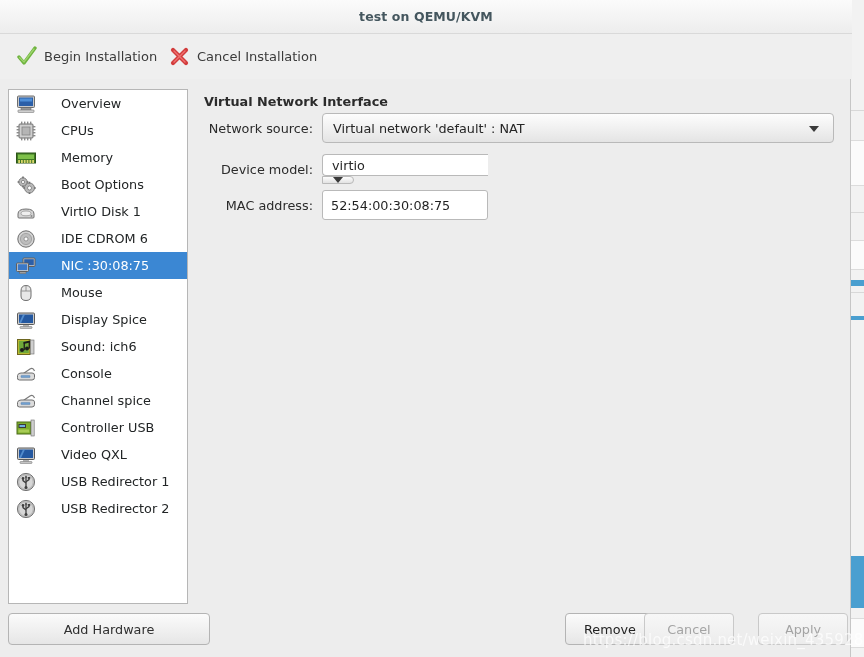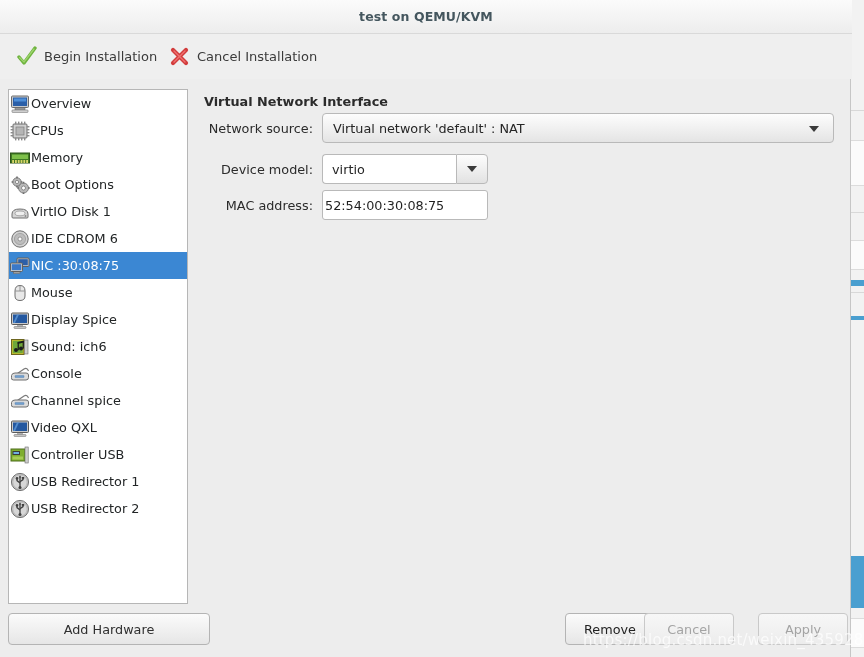--- a/index.html
+++ b/index.html
@@ -54,21 +54,21 @@
 
   
   #sidebar {
     position: absolute; left: 8px; top: 89px; width: 180px; height: 515px;
     background: #ffffff;
     border: 1px solid #b6b6b6;
     overflow: hidden;
   }
   .hw-row {
     height: 27px; display: flex; align-items: center;
-    gap: 0;
+    padding-left: 6px; gap: 24px;
     cursor: default;
   }
   .hw-row.selected { background: #3b87d3; }
   .hw-row.selected .hw-label { color: #ffffff; }
   .hw-label { font-size: 12.8px; color: #222526; white-space: nowrap; }
   .hw-ico { width: 22px; height: 22px; flex: 0 0 22px; display: block; }
 
   
   #add-hw {
     position: absolute; left: 8px; top: 613px; width: 202px; height: 32px;
@@ -93,40 +93,40 @@
 
   .combo-wide {
     width: 512px; height: 30px;
     background: linear-gradient(to bottom, #fdfdfd 0%, #e4e4e4 100%);
     border: 1px solid #b9b9b9; border-radius: 4px;
     display: flex; align-items: center; position: relative; cursor: default;
   }
   .combo-wide .cv { padding-left: 10px; font-size: 12.8px; color: #262626; }
 
   .combo-split {
-    width: 166px; height: 30px; display: flex; position: relative; cursor: default;
+    width: 166px; height: 30px; display: flex; position: relative; cursor: default; flex-direction: column;
   }
   .combo-split .entry {
     flex: 1; background: #ffffff;
     border: 1px solid #b9b9b9; border-right: none;
     border-radius: 4px 0 0 4px;
     display: flex; align-items: center; padding-left: 9px;
     font-size: 12.8px; color: #262626;
   }
   .combo-split .arrowbtn {
     width: 32px;
     background: linear-gradient(to bottom, #fdfdfd 0%, #e2e2e2 100%);
     border: 1px solid #b9b9b9; border-radius: 0 4px 4px 0;
     display: flex; align-items: center; justify-content: center;
   }
 
   .entry-box {
     width: 166px; height: 30px; background: #ffffff;
     border: 1px solid #b9b9b9; border-radius: 3px;
-    display: flex; align-items: center; padding-left: 2px;
+    display: flex; align-items: center; padding-left: 8px;
     font-size: 12.8px; color: #1f1f1f; cursor: text;
   }
 
   .caret { width: 0; height: 0; border-left: 5px solid transparent; border-right: 5px solid transparent; border-top: 6px solid #3a3a3a; }
   .caret-wide { position: absolute; right: 14px; top: 12px; }
 
   
   .btm-btn {
     position: absolute; top: 613px; height: 32px; width: 90px;
     border: 1px solid #b4b4b4; border-radius: 4px;
@@ -317,37 +317,37 @@
     <div class="hw-row">
       <span class="hw-ico"><svg width="22" height="22" viewBox="0 0 22 22">
       <path d="M2.5 14.5 L15 6 Q17.5 4.5 19 7 L19.5 8" fill="none" stroke="#7a7a7a" stroke-width="1.2"></path>
       <path d="M2.5 14.5 Q2 17 4.5 17 L17 17 Q19.5 17 19.5 14.5 L19.5 12 Q19.5 10 17 10 L6 10 Q3 10 2.5 12.5 Z" fill="#dcdcdc" stroke="#6e6e6e"></path>
       <rect x="6" y="12.4" width="9" height="2.2" rx=".5" fill="#6f9fd0" stroke="#5a7fa8" stroke-width=".5"></rect>
         </svg></span>
       <span class="hw-label">Channel spice</span>
     </div>
     <div class="hw-row">
       <span class="hw-ico"><svg width="22" height="22" viewBox="0 0 22 22">
+      <rect x="2" y="5" width="14" height="12" fill="#7fae2e" stroke="#4d6d1a"></rect>
+      <rect x="3.5" y="7" width="7.5" height="4" fill="#3a3a3a"></rect>
+      <rect x="4.5" y="8" width="5.5" height="2" fill="#6fb0e0"></rect>
+      <rect x="3.5" y="12.5" width="10.5" height="3" fill="#a8cc55"></rect>
+      <rect x="16" y="3" width="3.2" height="16" fill="#cfcfcf" stroke="#6d6d6d" stroke-width=".6"></rect>
+        </svg></span>
+      <span class="hw-label">Controller USB</span>
+    </div>
+    <div class="hw-row">
+      <span class="hw-ico"><svg width="22" height="22" viewBox="0 0 22 22">
       <rect x="2.5" y="4" width="17" height="11.5" rx="1" fill="#c9c9c9" stroke="#5a5a5a"></rect>
       <rect x="4" y="5.5" width="14" height="8.5" fill="#2458a0"></rect>
       <path d="M4 14 L8 5.5 L10 5.5 L6 14 Z" fill="#5f9ad8" opacity=".8"></path>
       <rect x="8" y="16" width="6" height="1.6" fill="#b0b0b0"></rect>
       <rect x="5" y="17.6" width="12" height="1.8" rx=".6" fill="#d2d2d2" stroke="#5a5a5a" stroke-width=".5"></rect>
         </svg></span>
       <span class="hw-label">Video QXL</span>
-    </div>
-    <div class="hw-row">
-      <span class="hw-ico"><svg width="22" height="22" viewBox="0 0 22 22">
-      <rect x="2" y="5" width="14" height="12" fill="#7fae2e" stroke="#4d6d1a"></rect>
-      <rect x="3.5" y="7" width="7.5" height="4" fill="#3a3a3a"></rect>
-      <rect x="4.5" y="8" width="5.5" height="2" fill="#6fb0e0"></rect>
-      <rect x="3.5" y="12.5" width="10.5" height="3" fill="#a8cc55"></rect>
-      <rect x="16" y="3" width="3.2" height="16" fill="#cfcfcf" stroke="#6d6d6d" stroke-width=".6"></rect>
-        </svg></span>
-      <span class="hw-label">Controller USB</span>
     </div>
     <div class="hw-row">
       <span class="hw-ico"><svg width="22" height="22" viewBox="0 0 22 22">
       <circle cx="11" cy="11" r="8.6" fill="#bdbdbd" stroke="#757575"></circle>
       <circle cx="11" cy="11" r="6.6" fill="#d7d7d7"></circle>
       <g stroke="#3f3f3f" stroke-width="1.3" fill="none">
         <path d="M11 16.5 L11 6"></path>
         <path d="M11 12 L8 9.6 L8 8"></path>
         <path d="M11 10.8 L14 8.6 L14 7.4"></path>
           </g>

